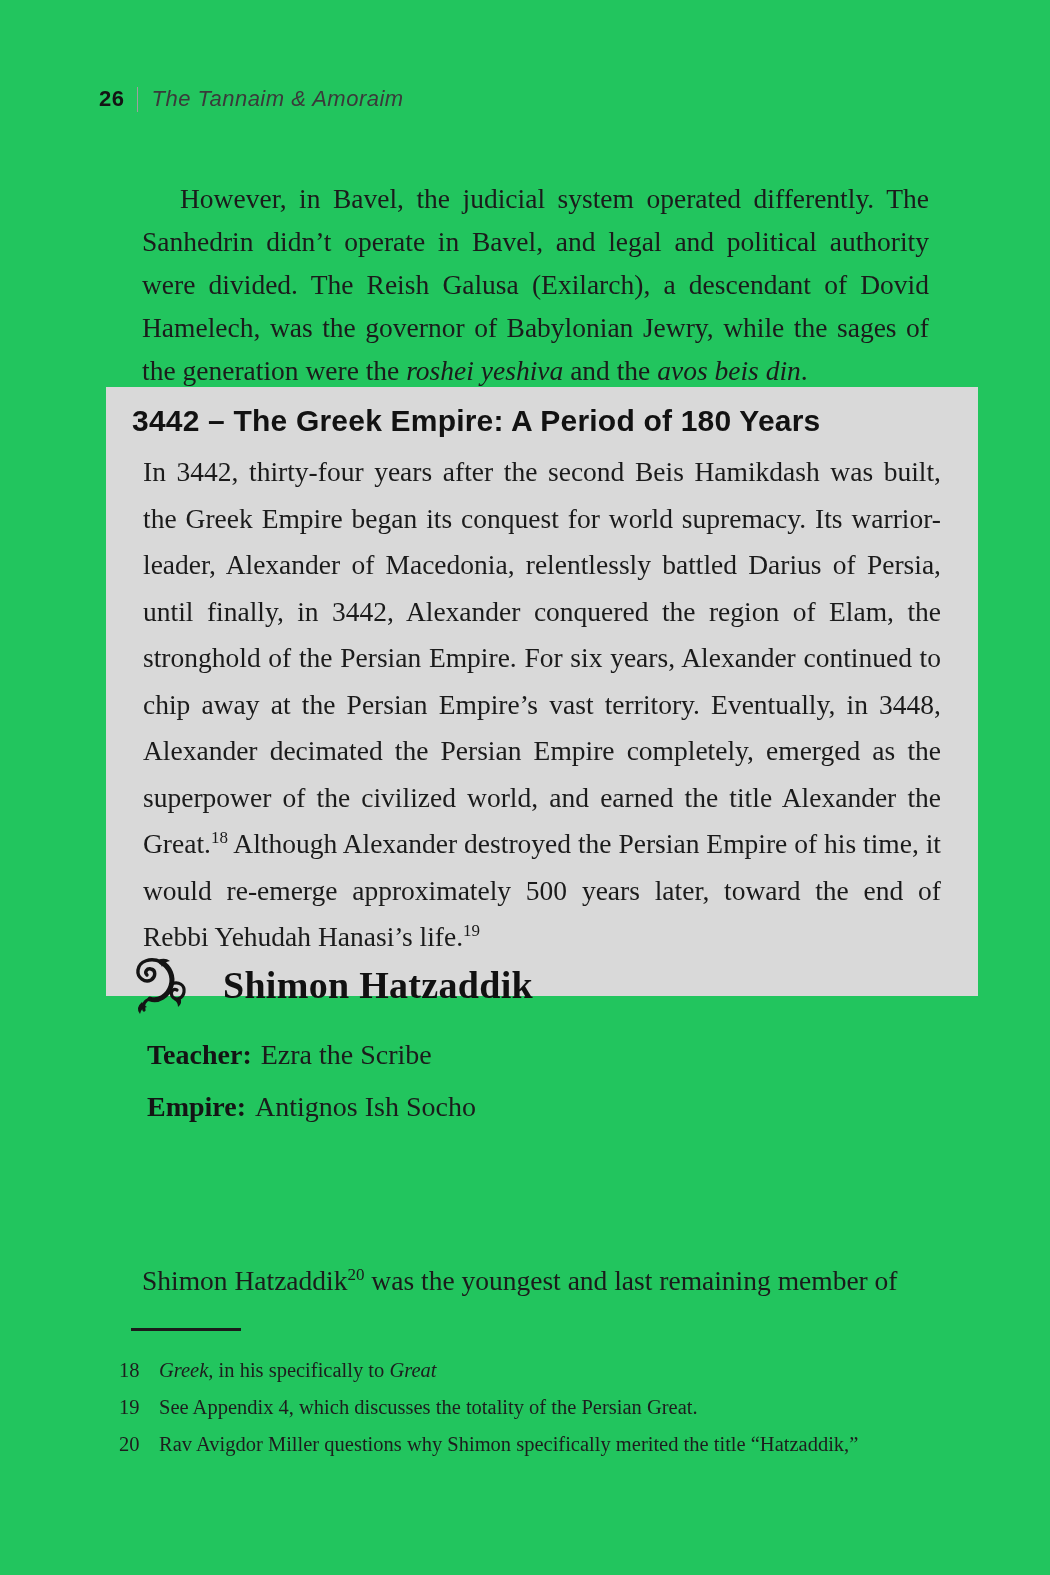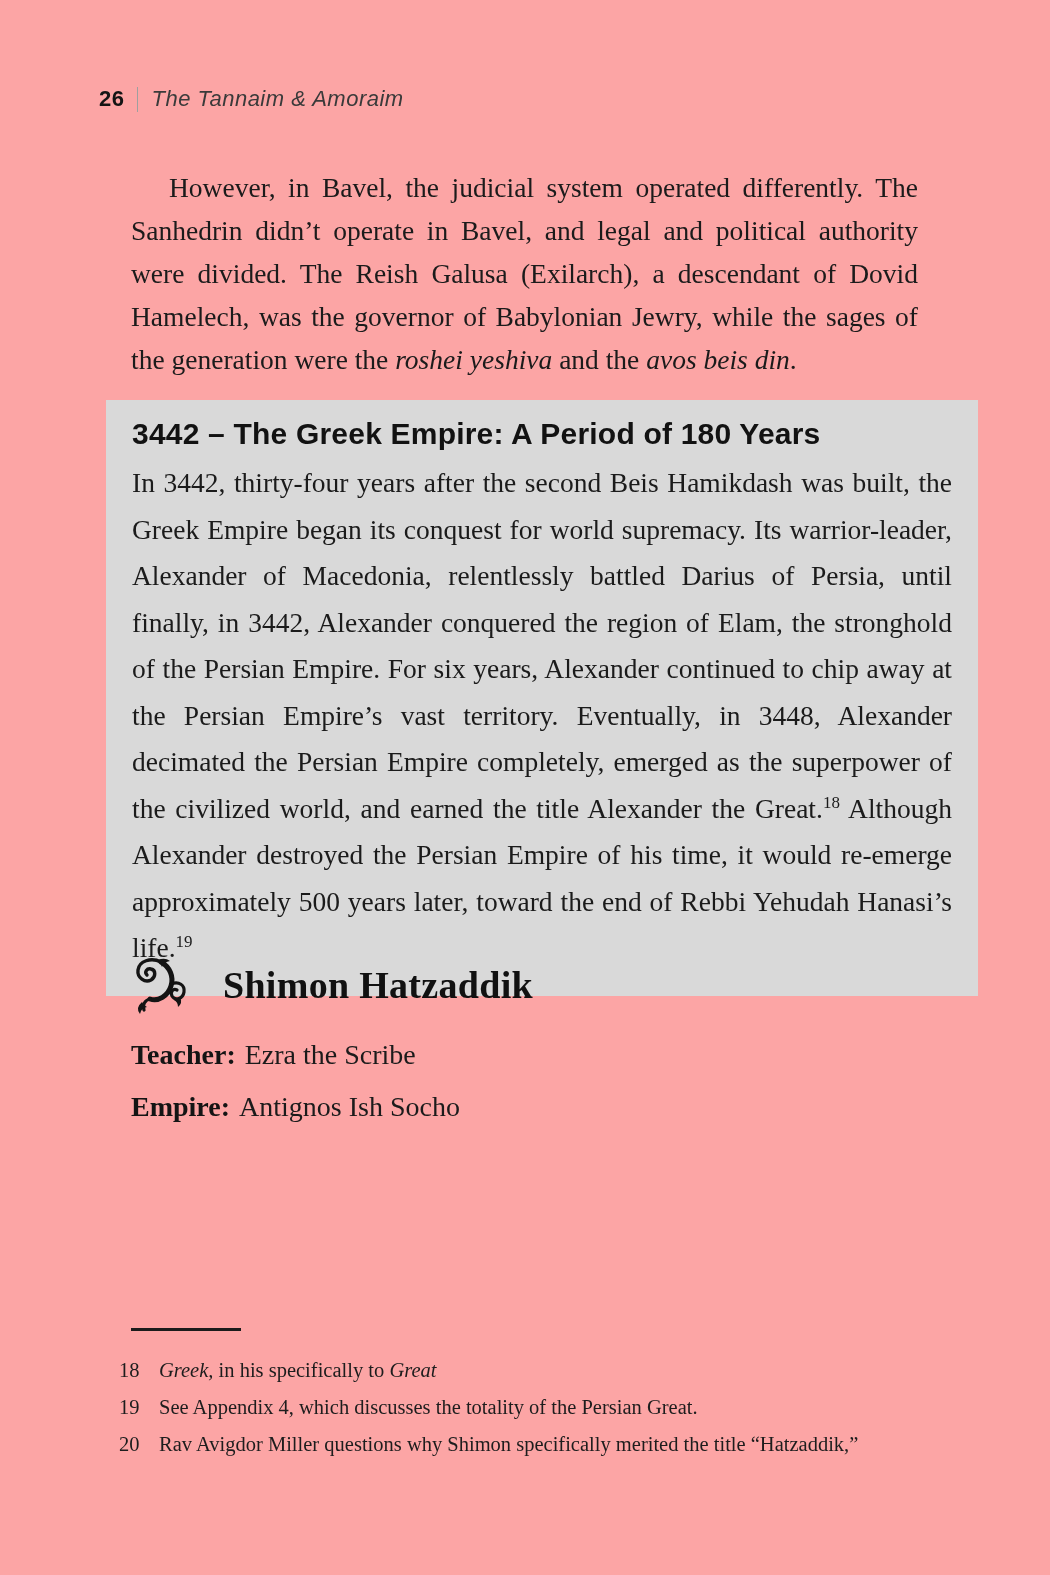--- a/index.html
+++ b/index.html
@@ -1,44 +1,44 @@
 <!DOCTYPE html>
 <html><head>
 <meta charset="utf-8">
 <style>
   html,body{margin:0;padding:0;background:#ffffff;}
   .page{
     position:relative;
     width:1050px;height:1575px;
-    background:#fca5a5;
+    background:#22c55e;
     font-family:"Liberation Serif", serif;
     color:#1b1b1b;
     overflow:hidden;
   }
   
   .running-header{
     position:absolute;top:86px;left:99px;
     display:flex;align-items:center;
     font-family:"Liberation Sans", sans-serif;
     font-size:22px;
   }
   .pagenum{font-weight:bold;color:#141414;letter-spacing:.5px;}
   .header-bar{width:1px;height:25px;background:#9f9f9f;margin:0 13px;}
   .btitle{color:#3a3a3a;letter-spacing:.5px;font-style:italic;}
 
   
-  .para{text-align:justify;margin:0;font-family:Liberation Serif, serif;}
+  .para{text-align:justify;margin:11px;font-family:Liberation Serif, serif;}
   .intro{
     position:absolute;top:166px;left:131px;width:787px;
     font-size:27.5px;line-height:43px;text-indent:38px;
   }
 
   
   .timeline-box{
-    position:absolute;top:400px;left:106px;width:872px;
+    position:absolute;top:387px;left:106px;width:872px;
     box-sizing:border-box;
     background:#d9d9d9;
     padding:17px 26px 24px 26px;
   }
   .box-heading{
     margin:0 0 9px 0;
     font-family:"Liberation Sans", sans-serif;
     font-weight:bold;
     font-size:30px;
     letter-spacing:.2px;
@@ -54,21 +54,21 @@
     display:flex;align-items:center;gap:33px;
     margin:0;
     font-size:38px;font-weight:bold;color:#111111;
     letter-spacing:.3px;
   }
   .ornament{display:block;width:62px;height:58px;}
   .ornament svg{display:block;}
 
   
   .profile{position:absolute;top:1038px;left:131px;}
-  .profile-row{margin:0 0 19px 0;font-size:28px;line-height:33px;}
+  .profile-row{margin:0 0 19px 16px;font-size:28px;line-height:33px;}
   .profile-row b{margin-right:9px;color:#141414;}
 
   
   .body-para{
     position:absolute;top:1248px;left:131px;width:787px;
     font-size:27.5px;line-height:43px;
   }
 
   
   .fn-rule{position:absolute;top:1328px;left:131px;width:110px;height:3px;background:#1b1b1b;}
@@ -116,20 +116,21 @@
       </svg>
     </span>
     <span>Shimon Hatzaddik</span>
   </h1>
 
   <div class="profile">
     <p class="profile-row"><b>Teacher:</b><span>Ezra the Scribe</span></p>
     <p class="profile-row"><b>Empire:</b><span>Antignos Ish Socho</span></p>
   </div>
 
+  <p class="para body-para"><span>Shimon Hatzaddik</span><sup>20</sup><span> was the youngest and last remaining member of</span></p>
 
   <div class="fn-rule"></div>
 
   <ol class="footnotes">
     <li class="fn">
       <span class="fn-num">18</span>
       <span class="fn-text"><i>Greek,</i><span> in his specifically to </span><i>Great</i></span>
     </li>
     <li class="fn">
       <span class="fn-num">19</span>

